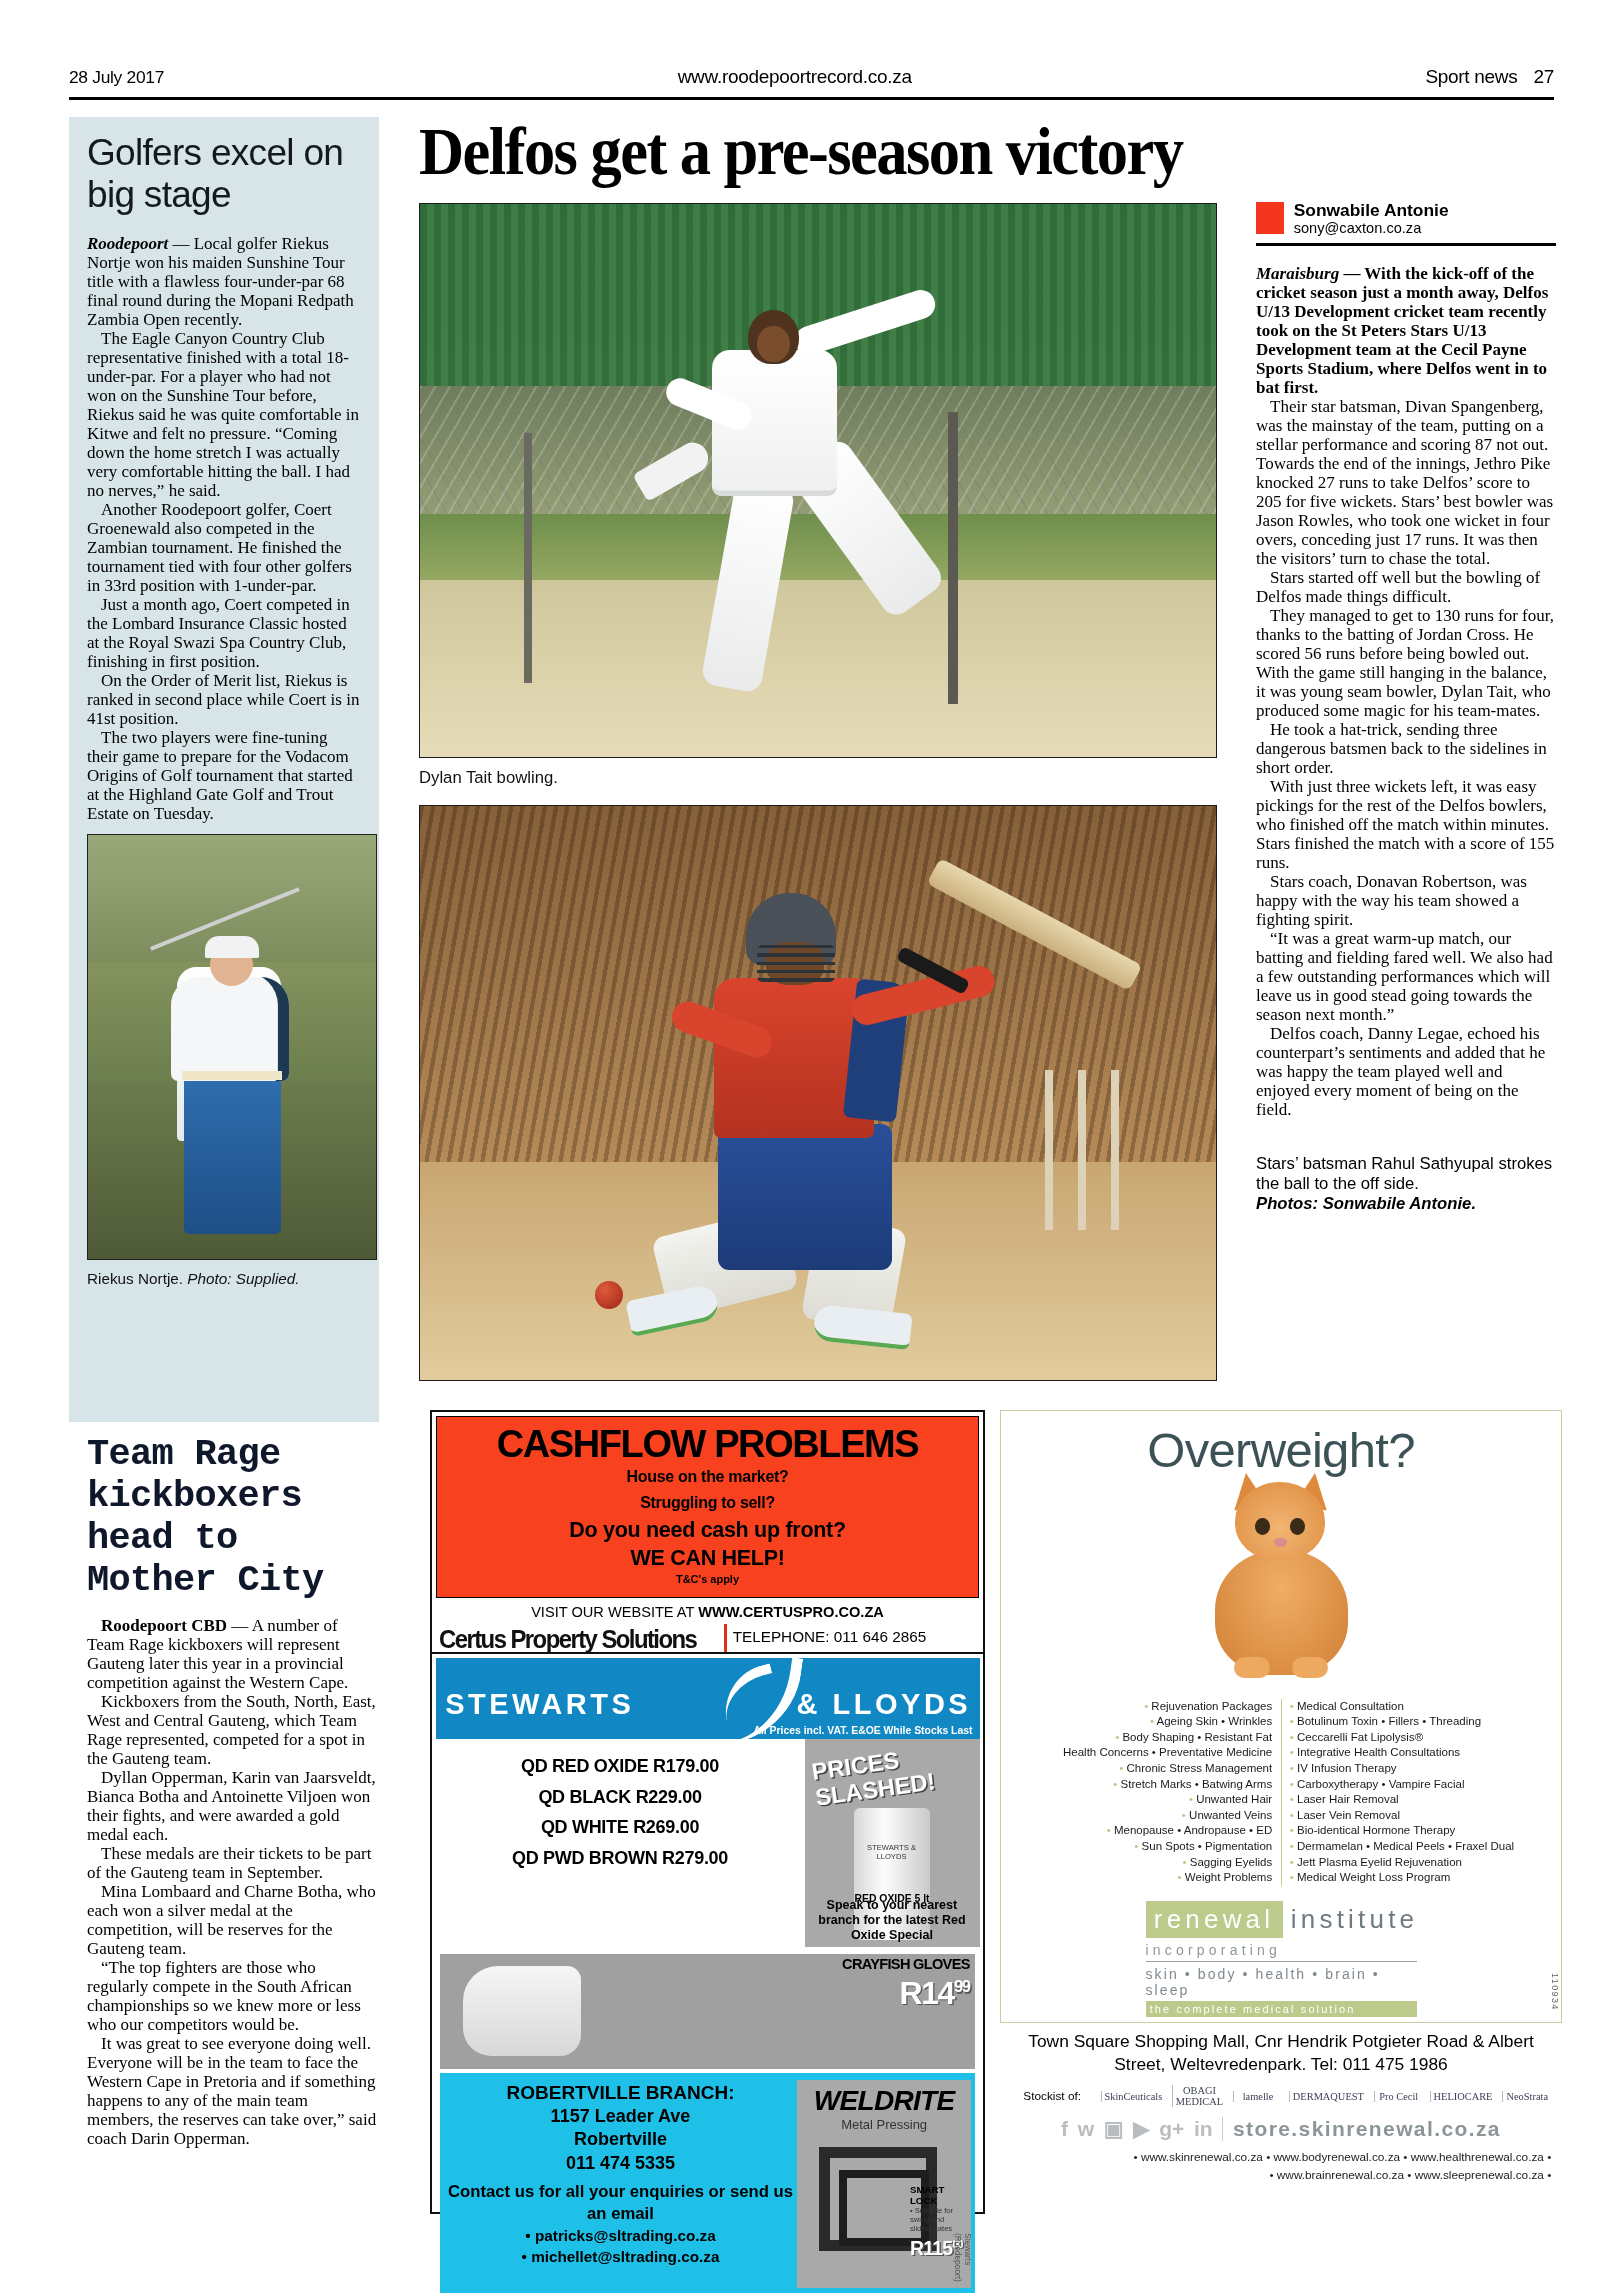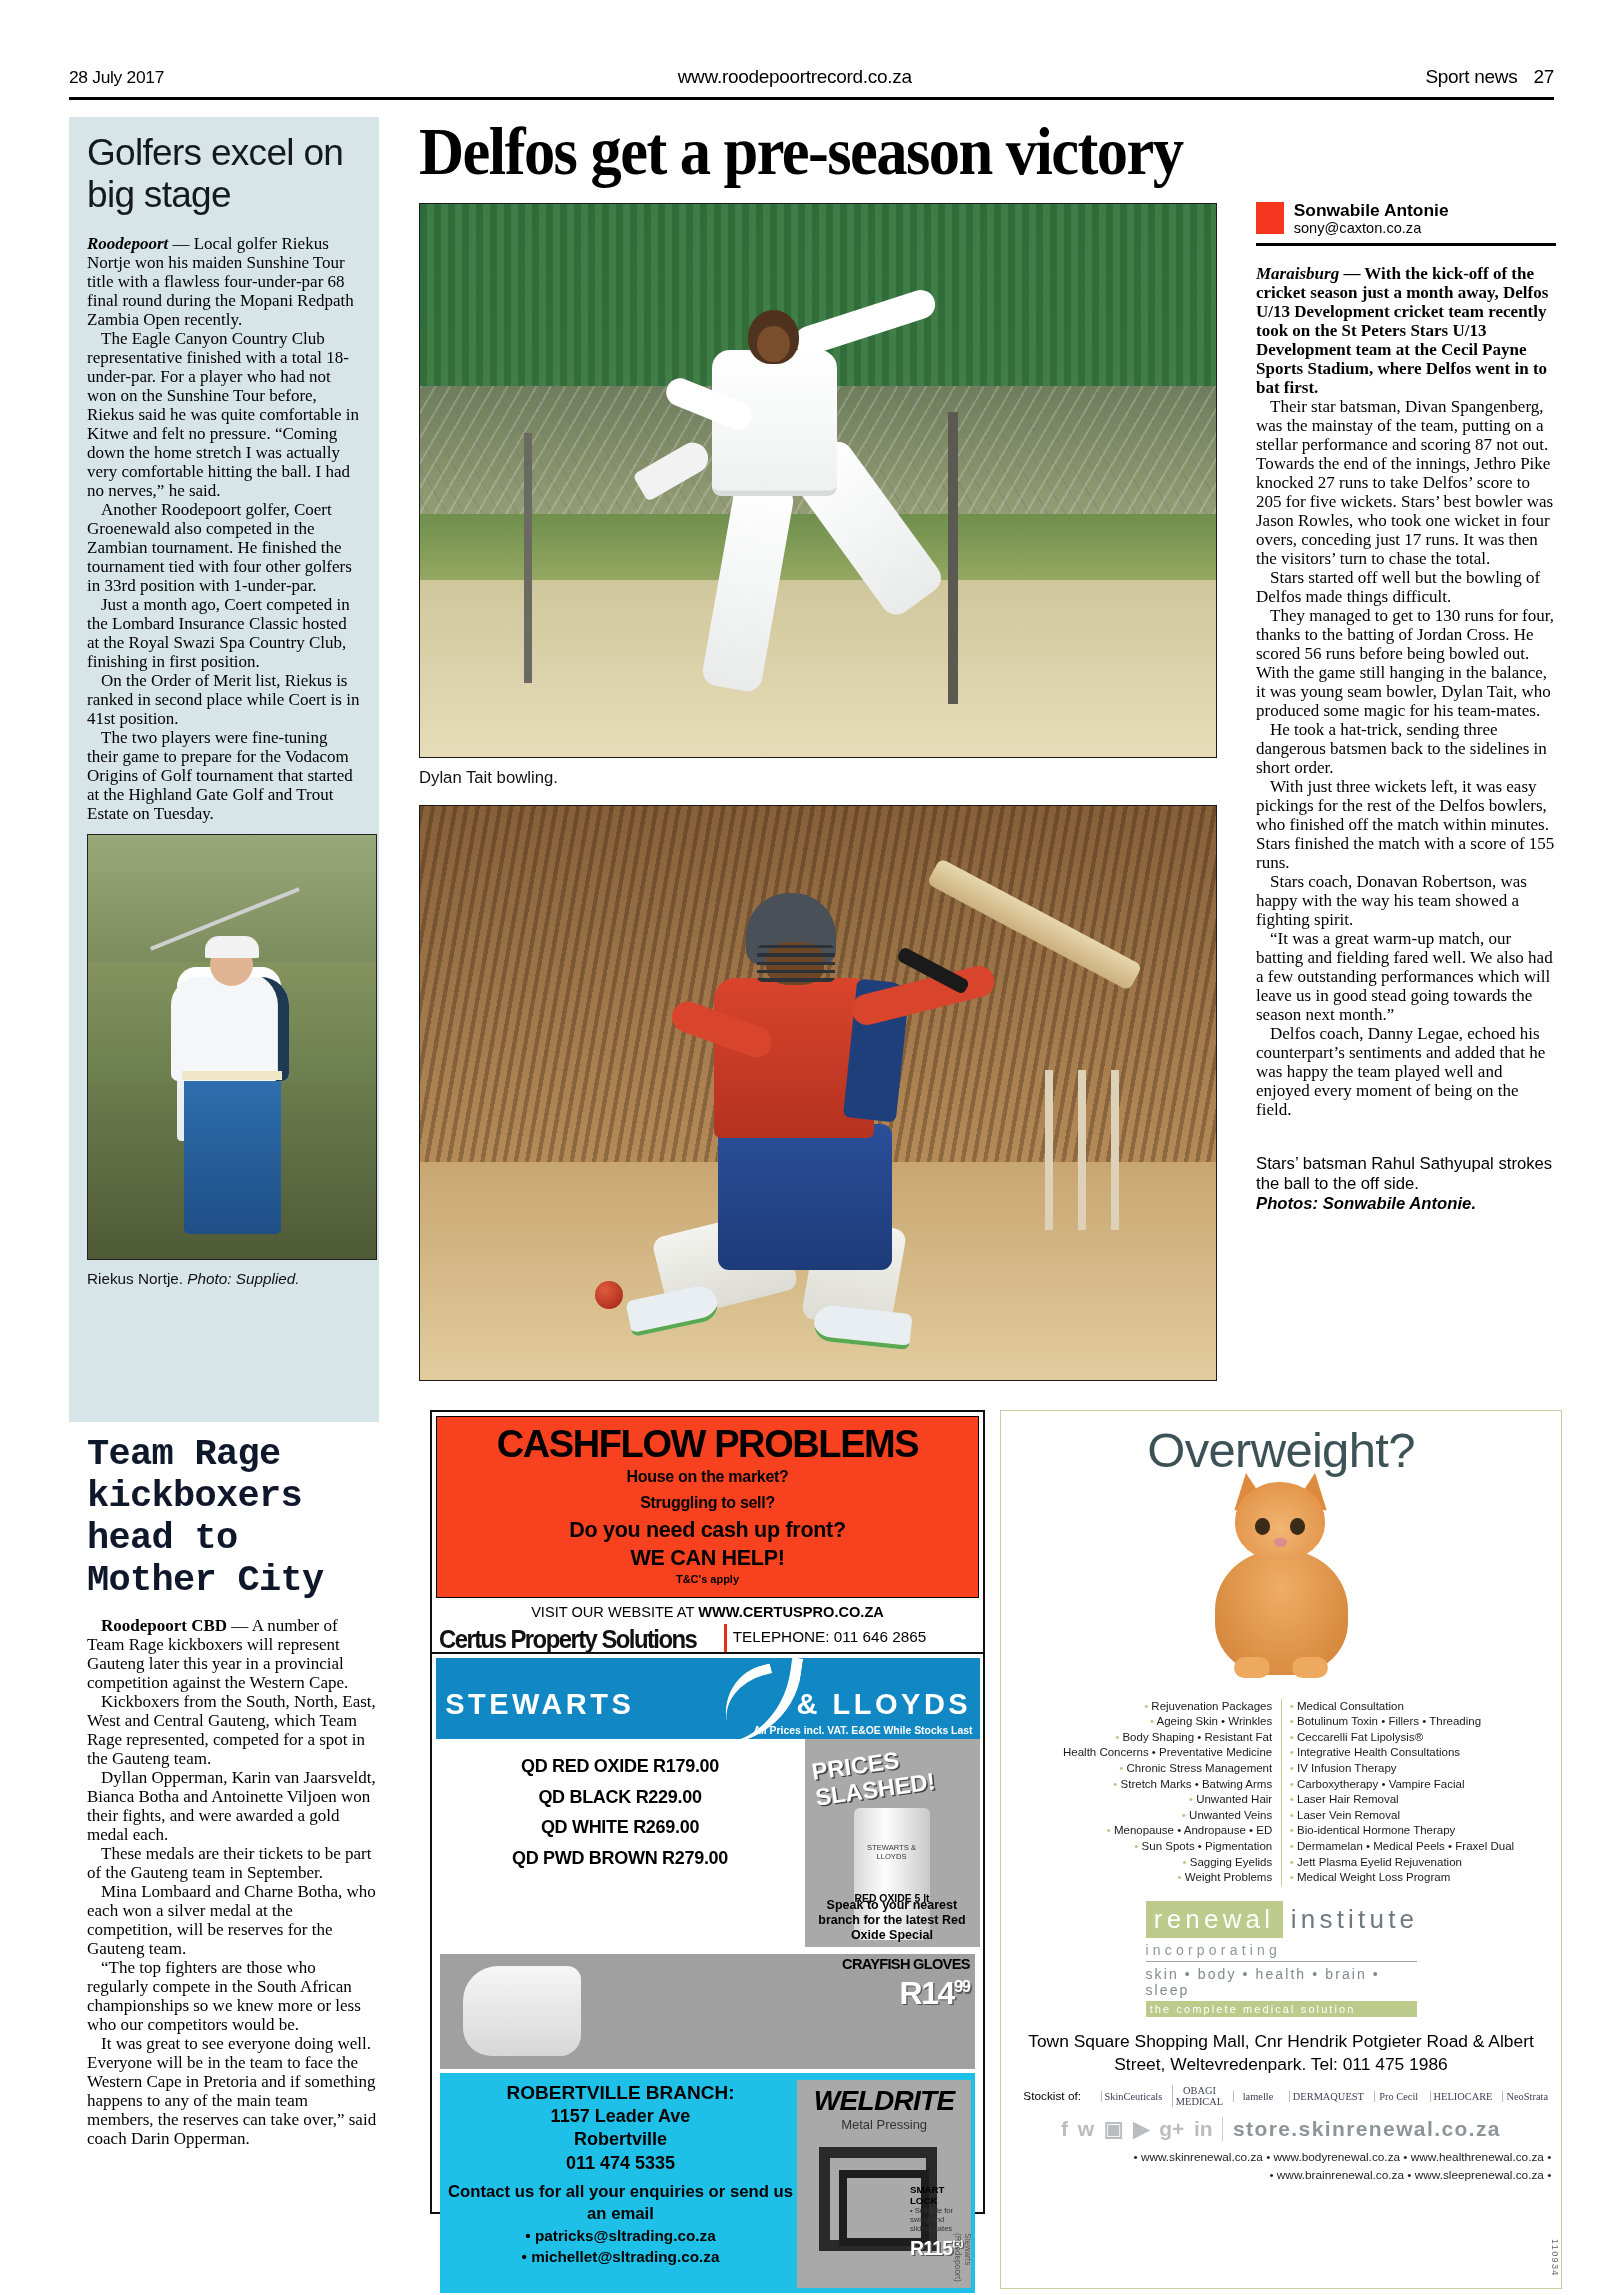--- a/index.html
+++ b/index.html
@@ -285,21 +285,21 @@
   .sl-lock-s { font-weight:400; font-size:7.6px; line-height:9px; color:#333; }
   .sl-lock-p { font-weight:700; font-size:19.4px; color:#fff; text-shadow:1.4px 1.4px 0 #555;
     letter-spacing:-0.7px; margin-top:4.2px;}
   .sl-lock-p sup { font-size:10.4px; }
   .sl-vert { position:absolute; right:-1.4px; top:153px;
     writing-mode:vertical-rl; font-family:"Liberation Sans", sans-serif;
     font-size:8.3px; color:#555; }
 
   
   .ad-rn {
-    position:absolute; left:1000px; top:1410px; width:562px; height:879px;
+    position:absolute; left:1000px; top:1410px; width:562px; height:613px;
     border:1.4px solid #c9cfa3; background:#fff; padding:7px 9.7px;
   }
   .rn-title { text-align:center; font-family:"Liberation Sans", sans-serif;
     font-size:49px; color:#3d5257; letter-spacing:-0.7px; margin-top:4.2px; }
   .rn-cat { margin:4.2px auto 0 auto; width:180px; height:208px; position:relative; }
   .rn-cat-head { position:absolute; left:44px; top:0; width:90px; height:78px;
     background:radial-gradient(circle at 50% 60%, #f2b573, #dd8a3c); border-radius:50% 50% 46% 46%; }
   .rn-ear-l { position:absolute; left:40px; top:-9.7px; width:0; height:0;
     border-left:18px solid transparent; border-right:15.3px solid transparent;
     border-bottom:35px solid #dd8a3c; transform:rotate(-10deg); }

